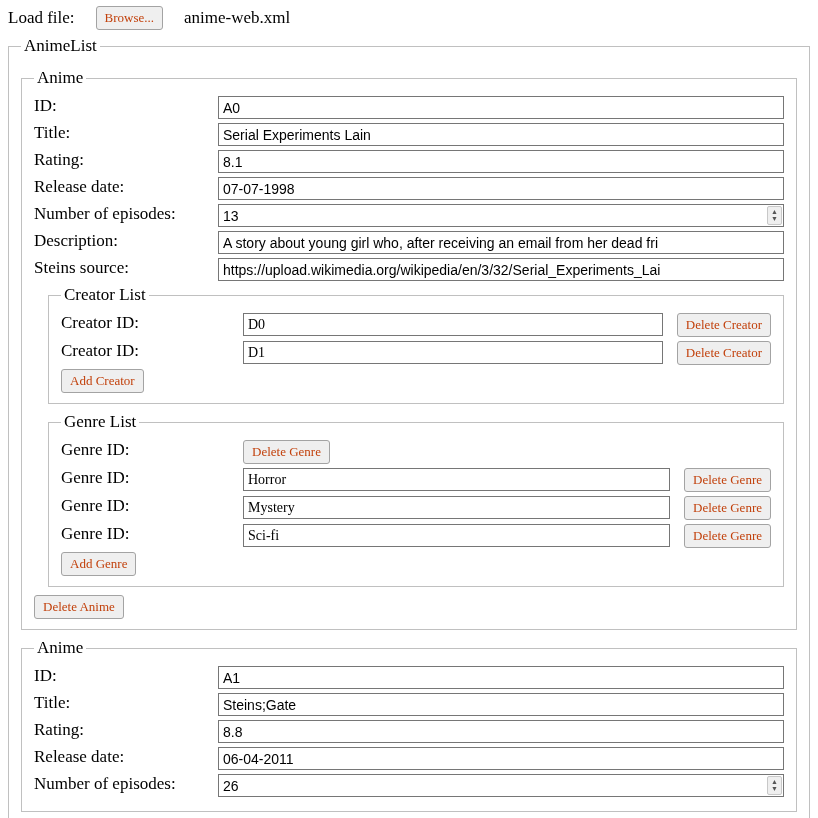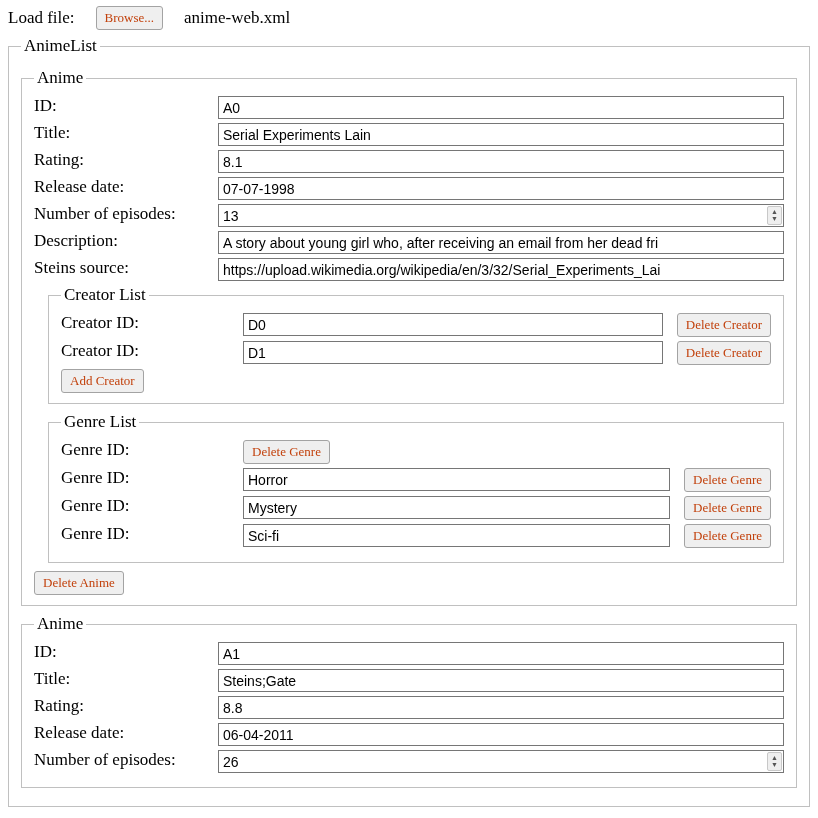--- a/index.html
+++ b/index.html
@@ -10,21 +10,21 @@
     fieldset { border: 1px solid #c0c0c0; border-radius: 0; margin: 4px 0 8px 0; padding: 8px 12px 10px 12px; }
     legend { padding: 0 3px; font-size: 17px; }
     .form-row { display: flex; align-items: flex-start; margin-bottom: 4px; }
     .form-label { width: 184px; flex-shrink: 0; }
     .text-input, .num-input { flex: 1; font-family: Arial, sans-serif; font-size: 14px; padding: 2px 4px; border: 1px solid #767676; background: #fff; height: 23px; color: #000; }
     .num-wrap { flex: 1; display: flex; position: relative; }
     .num-input { width: 100%; padding-right: 20px; }
     .spinner { position: absolute; right: 2px; top: 2px; bottom: 2px; width: 15px; display: flex; flex-direction: column; justify-content: center; align-items: center; background: #efefef; border: 1px solid #c8c8c8; border-radius: 2px; font-size: 7px; line-height: 7px; color: #555; }
     .sub-row { display: flex; align-items: flex-start; margin-bottom: 4px; gap: 14px; }
     .sub-label { width: 168px; flex-shrink: 0; }
-    .sub-input { flex: 1; font-family: Liberation Sans, sans-serif; font-size: 14px; padding: 2px 4px; border: 1px solid #767676; background: #fff; height: 23px; color: #000; }
+    .sub-input { flex: 1; font-family: Liberation Serif, serif; font-size: 14px; padding: 2px 4px; border: 1px solid #767676; background: #fff; height: 23px; color: #000; }
     .indent { margin-left: 14px; }
     .action-row { margin-top: 4px; }
   </style>
 </head>
 <body>
 
 <div class="row file-row">
   <span>Load file:</span>
   <button class="btn">Browse...</button>
   <span>anime-web.xml</span>
@@ -102,20 +102,23 @@
       <div class="sub-row">
         <span class="sub-label">Genre ID:</span>
         <input class="sub-input" type="text" value="Mystery" style="">
         <button class="btn">Delete Genre</button>
       </div>
       <div class="sub-row">
         <span class="sub-label">Genre ID:</span>
         <input class="sub-input" type="text" value="Sci-fi" style="">
         <button class="btn">Delete Genre</button>
       </div>
+      <div class="action-row">
+        <button class="btn">Add Genre</button>
+      </div>
     </fieldset>
 
     <div class="action-row">
       <button class="btn">Delete Anime</button>
     </div>
   </fieldset>
 
   <fieldset>
     <legend>Anime</legend>
 

